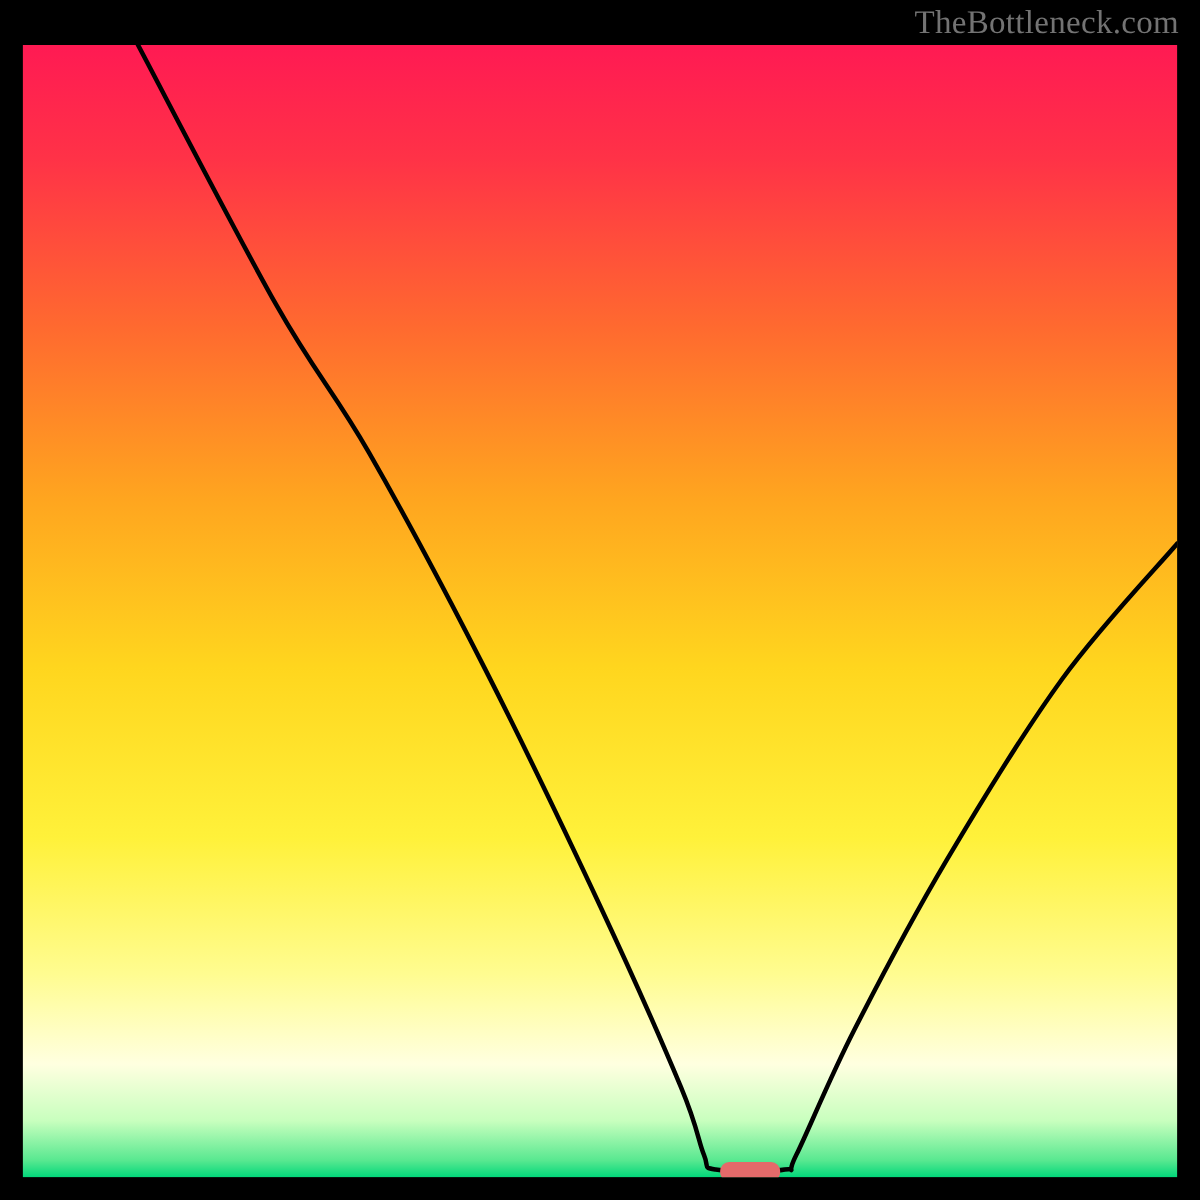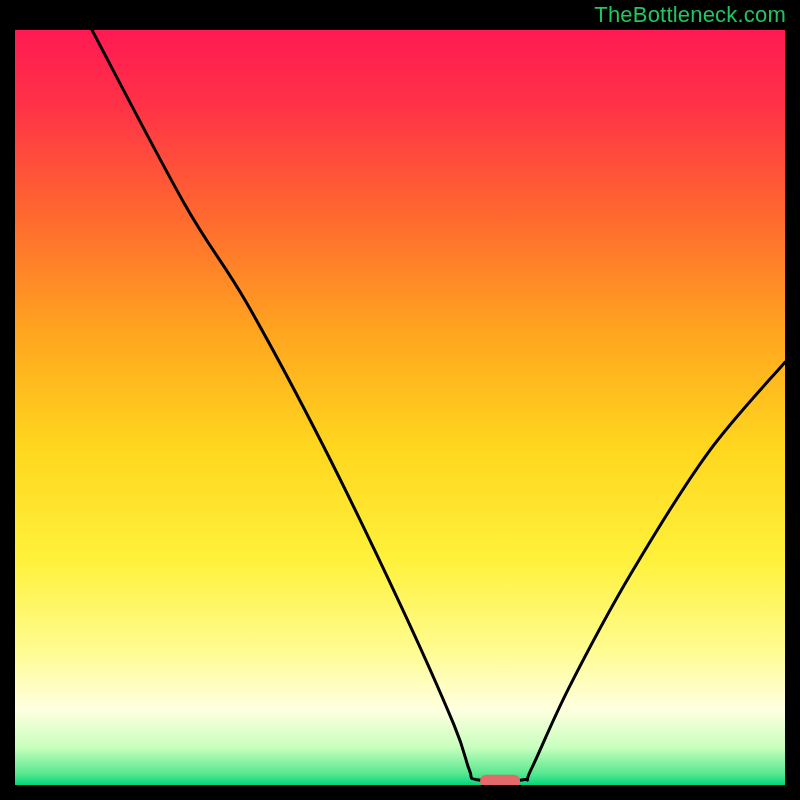--- a/index.html
+++ b/index.html
@@ -23,22 +23,22 @@
     left: 15px;
     top: 30px;
     width: 770px;
     height: 755px;
     overflow: hidden;
   }
   .watermark {
     position: absolute;
     top: 2px;
     right: 14px;
-    color: #22c55e;
-    font-family: Liberation Sans, sans-serif;
+    color: #737373;
+    font-family: Liberation Serif, serif;
     font-size: 22px;
     letter-spacing: 0.2px;
     user-select: none;
   }
   svg { display: block; }
 </style>
 </head>
 <body>
 
 <div class="frame">

